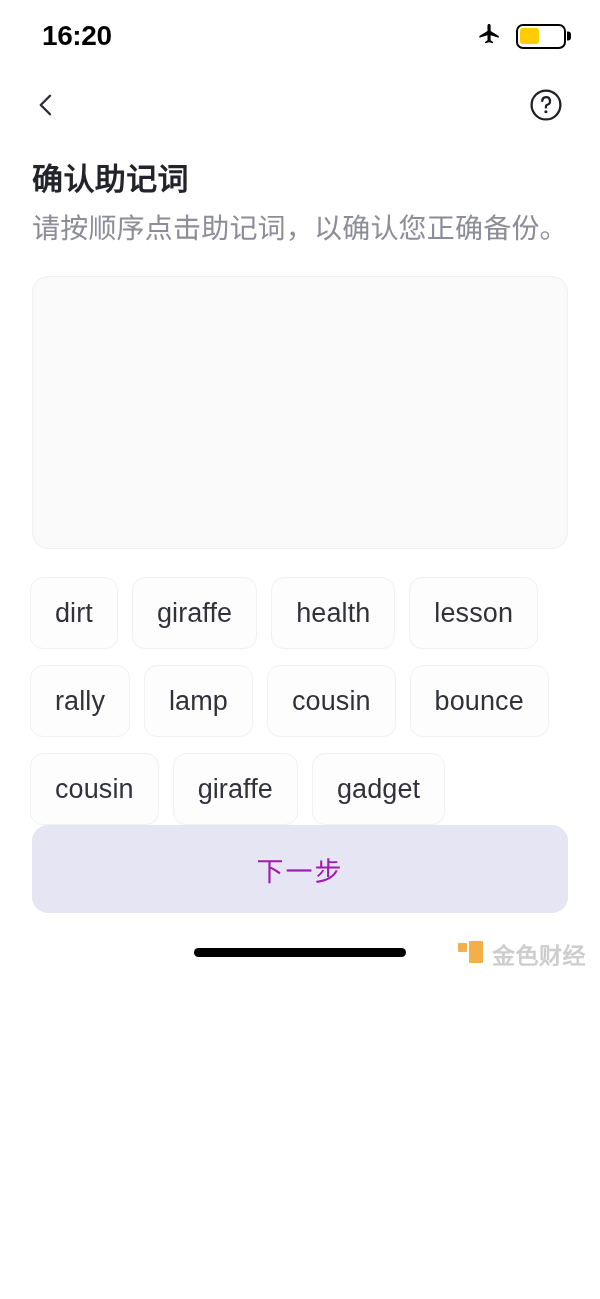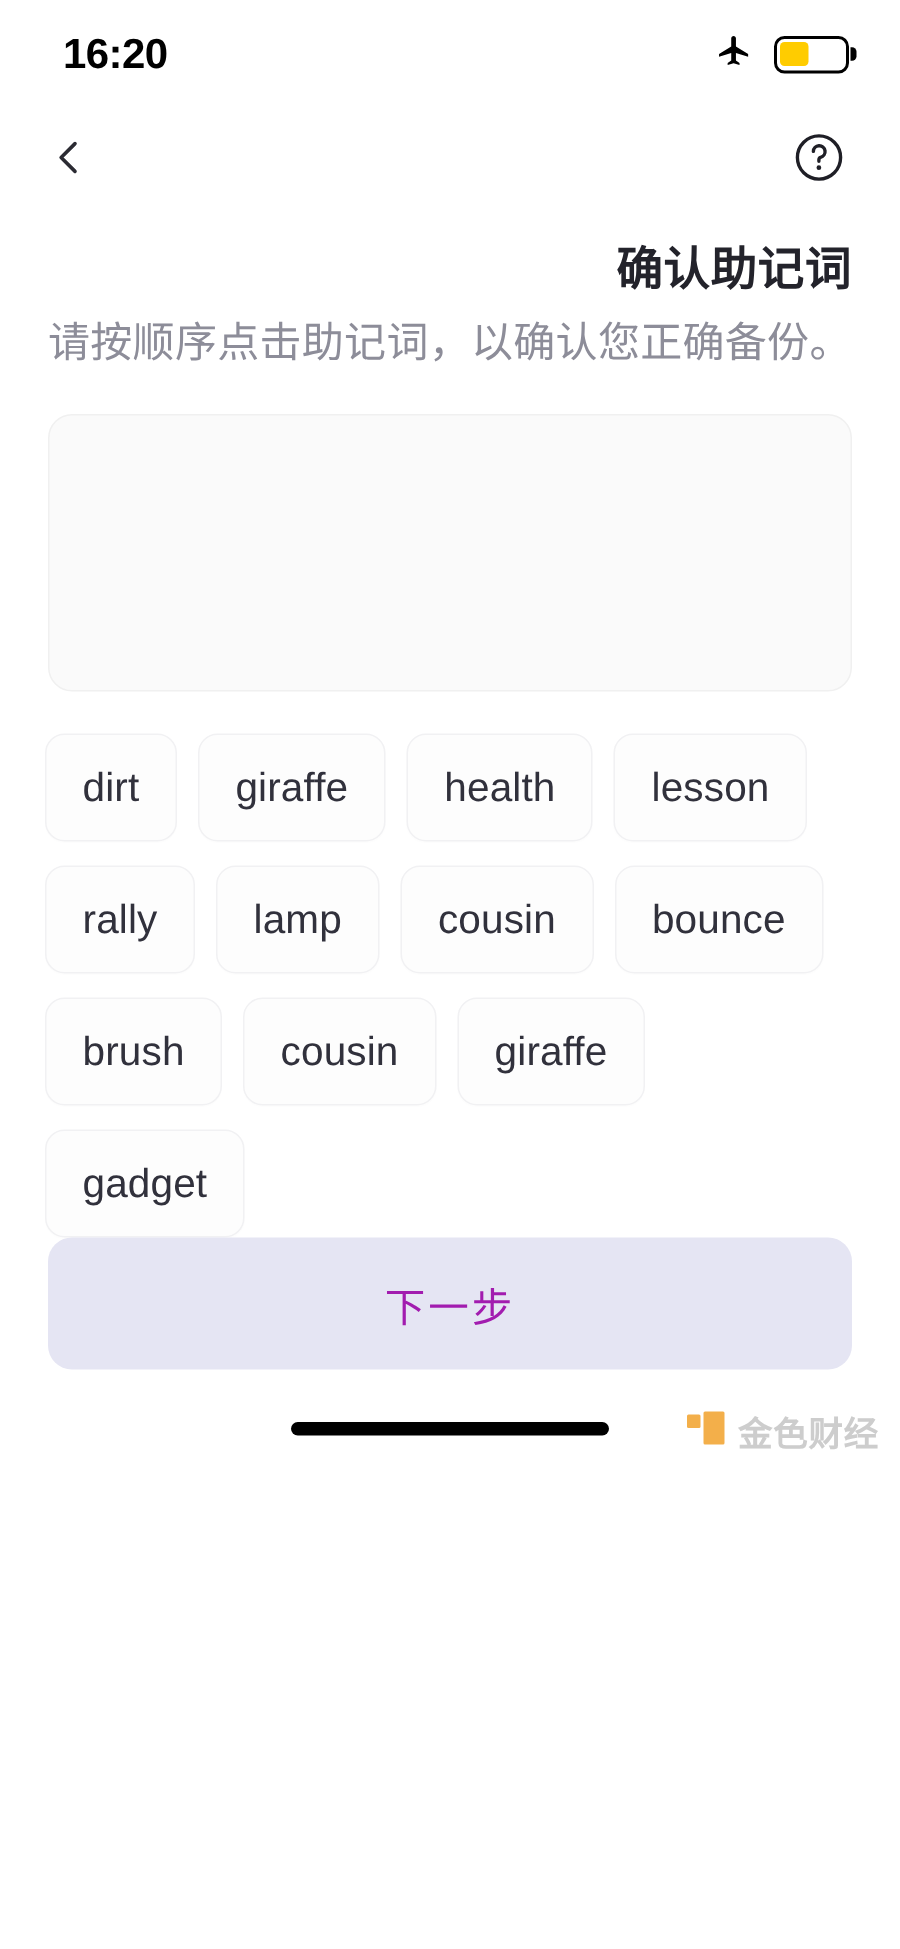--- a/index.html
+++ b/index.html
@@ -98,21 +98,20 @@
   
   .heading {
     padding: 18px 32px 0 32px;
   }
   .page-title {
     font-size: 31px;
     font-weight: 700;
     color: #23232b;
     line-height: 1.28;
     letter-spacing: 0.4px;
-    text-align: right;
   }
   .page-subtitle {
     margin-top: 10px;
     font-size: 28px;
     font-weight: 400;
     color: #8d8d99;
     line-height: 1.38;
     letter-spacing: 0.2px;
   }
 
@@ -283,21 +282,20 @@
 
   <div class="word-bank" id="word-bank">
       <div class="word-chip">dirt</div>
       <div class="word-chip">giraffe</div>
       <div class="word-chip">health</div>
       <div class="word-chip">lesson</div>
       <div class="word-chip">rally</div>
       <div class="word-chip">lamp</div>
       <div class="word-chip">cousin</div>
       <div class="word-chip">bounce</div>
-      <div class="word-chip">brush</div>
       <div class="word-chip">cousin</div>
       <div class="word-chip">giraffe</div>
       <div class="word-chip">gadget</div>
     </div>
 
   <div class="spacer"></div>
 
   <div class="cta-wrap">
     <button class="cta-button" disabled="" style="background: rgb(229, 229, 243); color: #a21caf;">下一步</button>
   </div>

